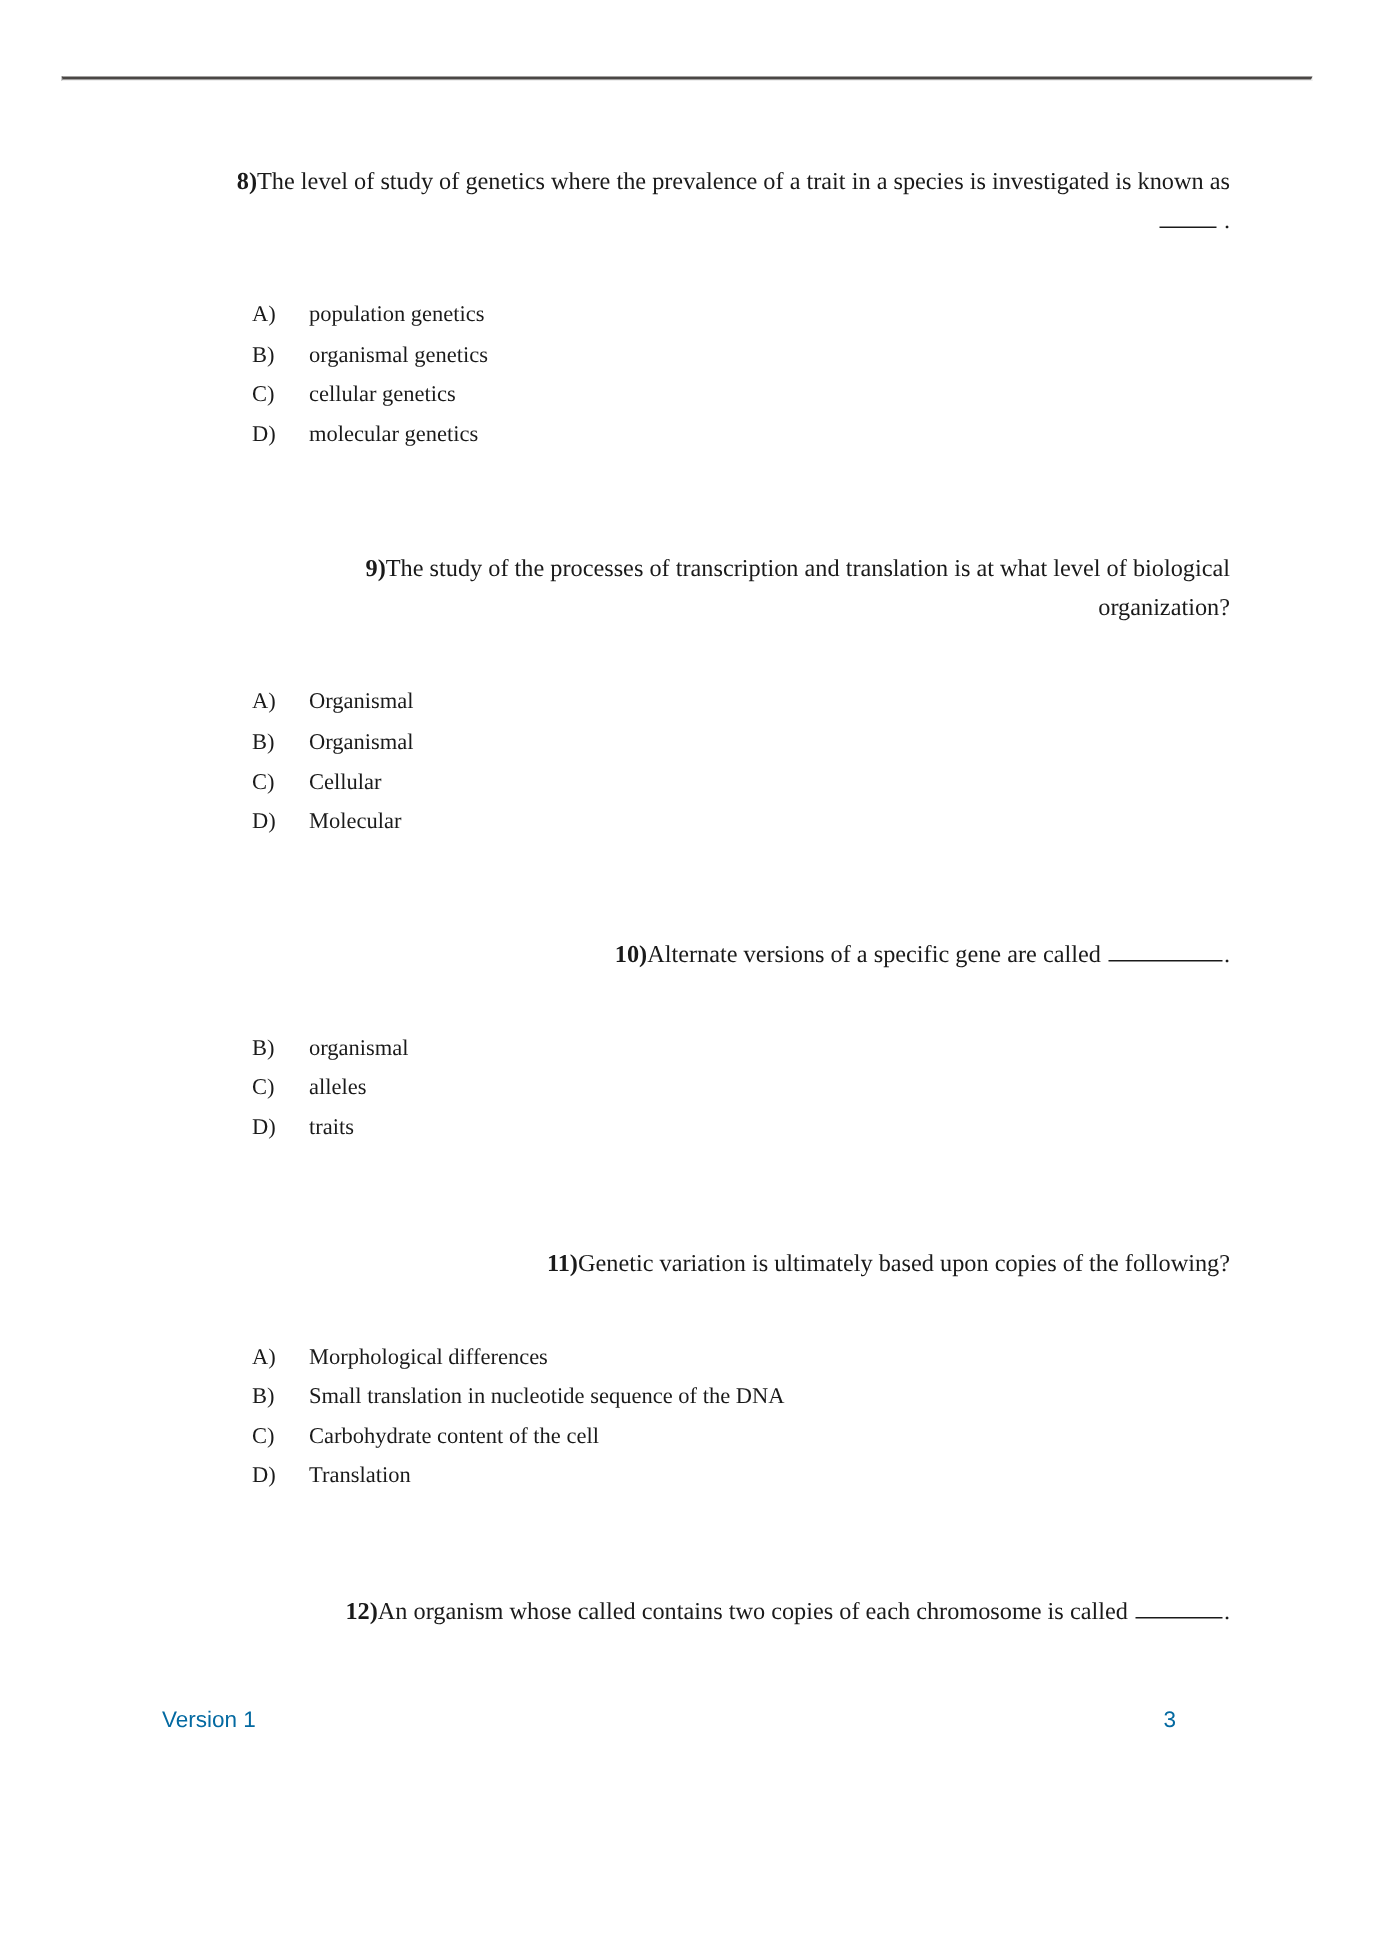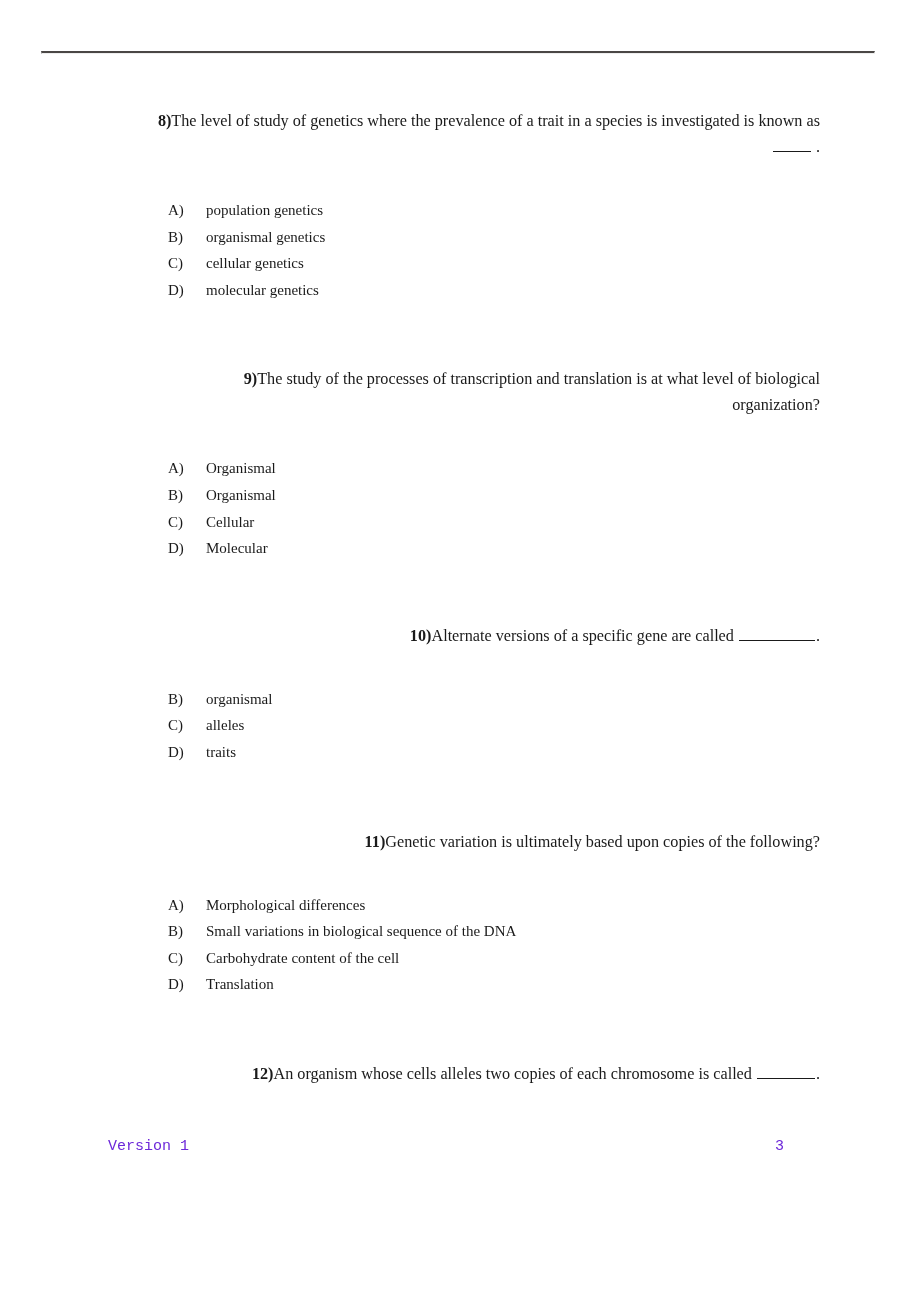--- a/index.html
+++ b/index.html
@@ -101,23 +101,23 @@
 
   
   .footer {
     position: absolute;
     left: 108px;
     top: 1138px;
     width: 712px;
     display: flex;
     justify-content: space-between;
     align-items: flex-end;
-    font-family: Liberation Mono, monospace;
+    font-family: Liberation Sans, sans-serif;
     font-size: 15px;
-    color: #6d28d9;
+    color: #0369a1;
   }
   .footer-page {
     margin-right: 36px;
   }
 </style>
 </head>
 <body>
 
 <div class="page">
 
@@ -161,30 +161,30 @@
       </ul>
     </div>
 
     <div class="gap-block-3"></div>
 
     <div class="question">
       <p class="q-stem"><span class="q-num">11)</span><span class="q-text">Genetic variation is ultimately based upon copies of the following?</span></p>
       <div class="gap-stem-options"></div>
       <ul class="options">
         <li class="option"><span class="opt-letter">A)</span><span class="opt-text">Morphological differences</span></li>
-        <li class="option"><span class="opt-letter">B)</span><span class="opt-text">Small variations in biological sequence of the DNA</span></li>
+        <li class="option"><span class="opt-letter">B)</span><span class="opt-text">Small translation in nucleotide sequence of the DNA</span></li>
         <li class="option"><span class="opt-letter">C)</span><span class="opt-text">Carbohydrate content of the cell</span></li>
         <li class="option"><span class="opt-letter">D)</span><span class="opt-text">Translation</span></li>
       </ul>
     </div>
 
     <div class="gap-block-4"></div>
 
     <div class="question">
-      <p class="q-stem"><span class="q-num">12)</span><span class="q-text">An organism whose cells alleles two copies of each chromosome is called </span><span class="blank w-md"></span><span>.</span></p>
+      <p class="q-stem"><span class="q-num">12)</span><span class="q-text">An organism whose called contains two copies of each chromosome is called </span><span class="blank w-md"></span><span>.</span></p>
     </div>
 
   </div>
 
   <div class="footer">
     <span class="footer-version">Version 1</span>
     <span class="footer-page">3</span>
   </div>
 
 </div>

